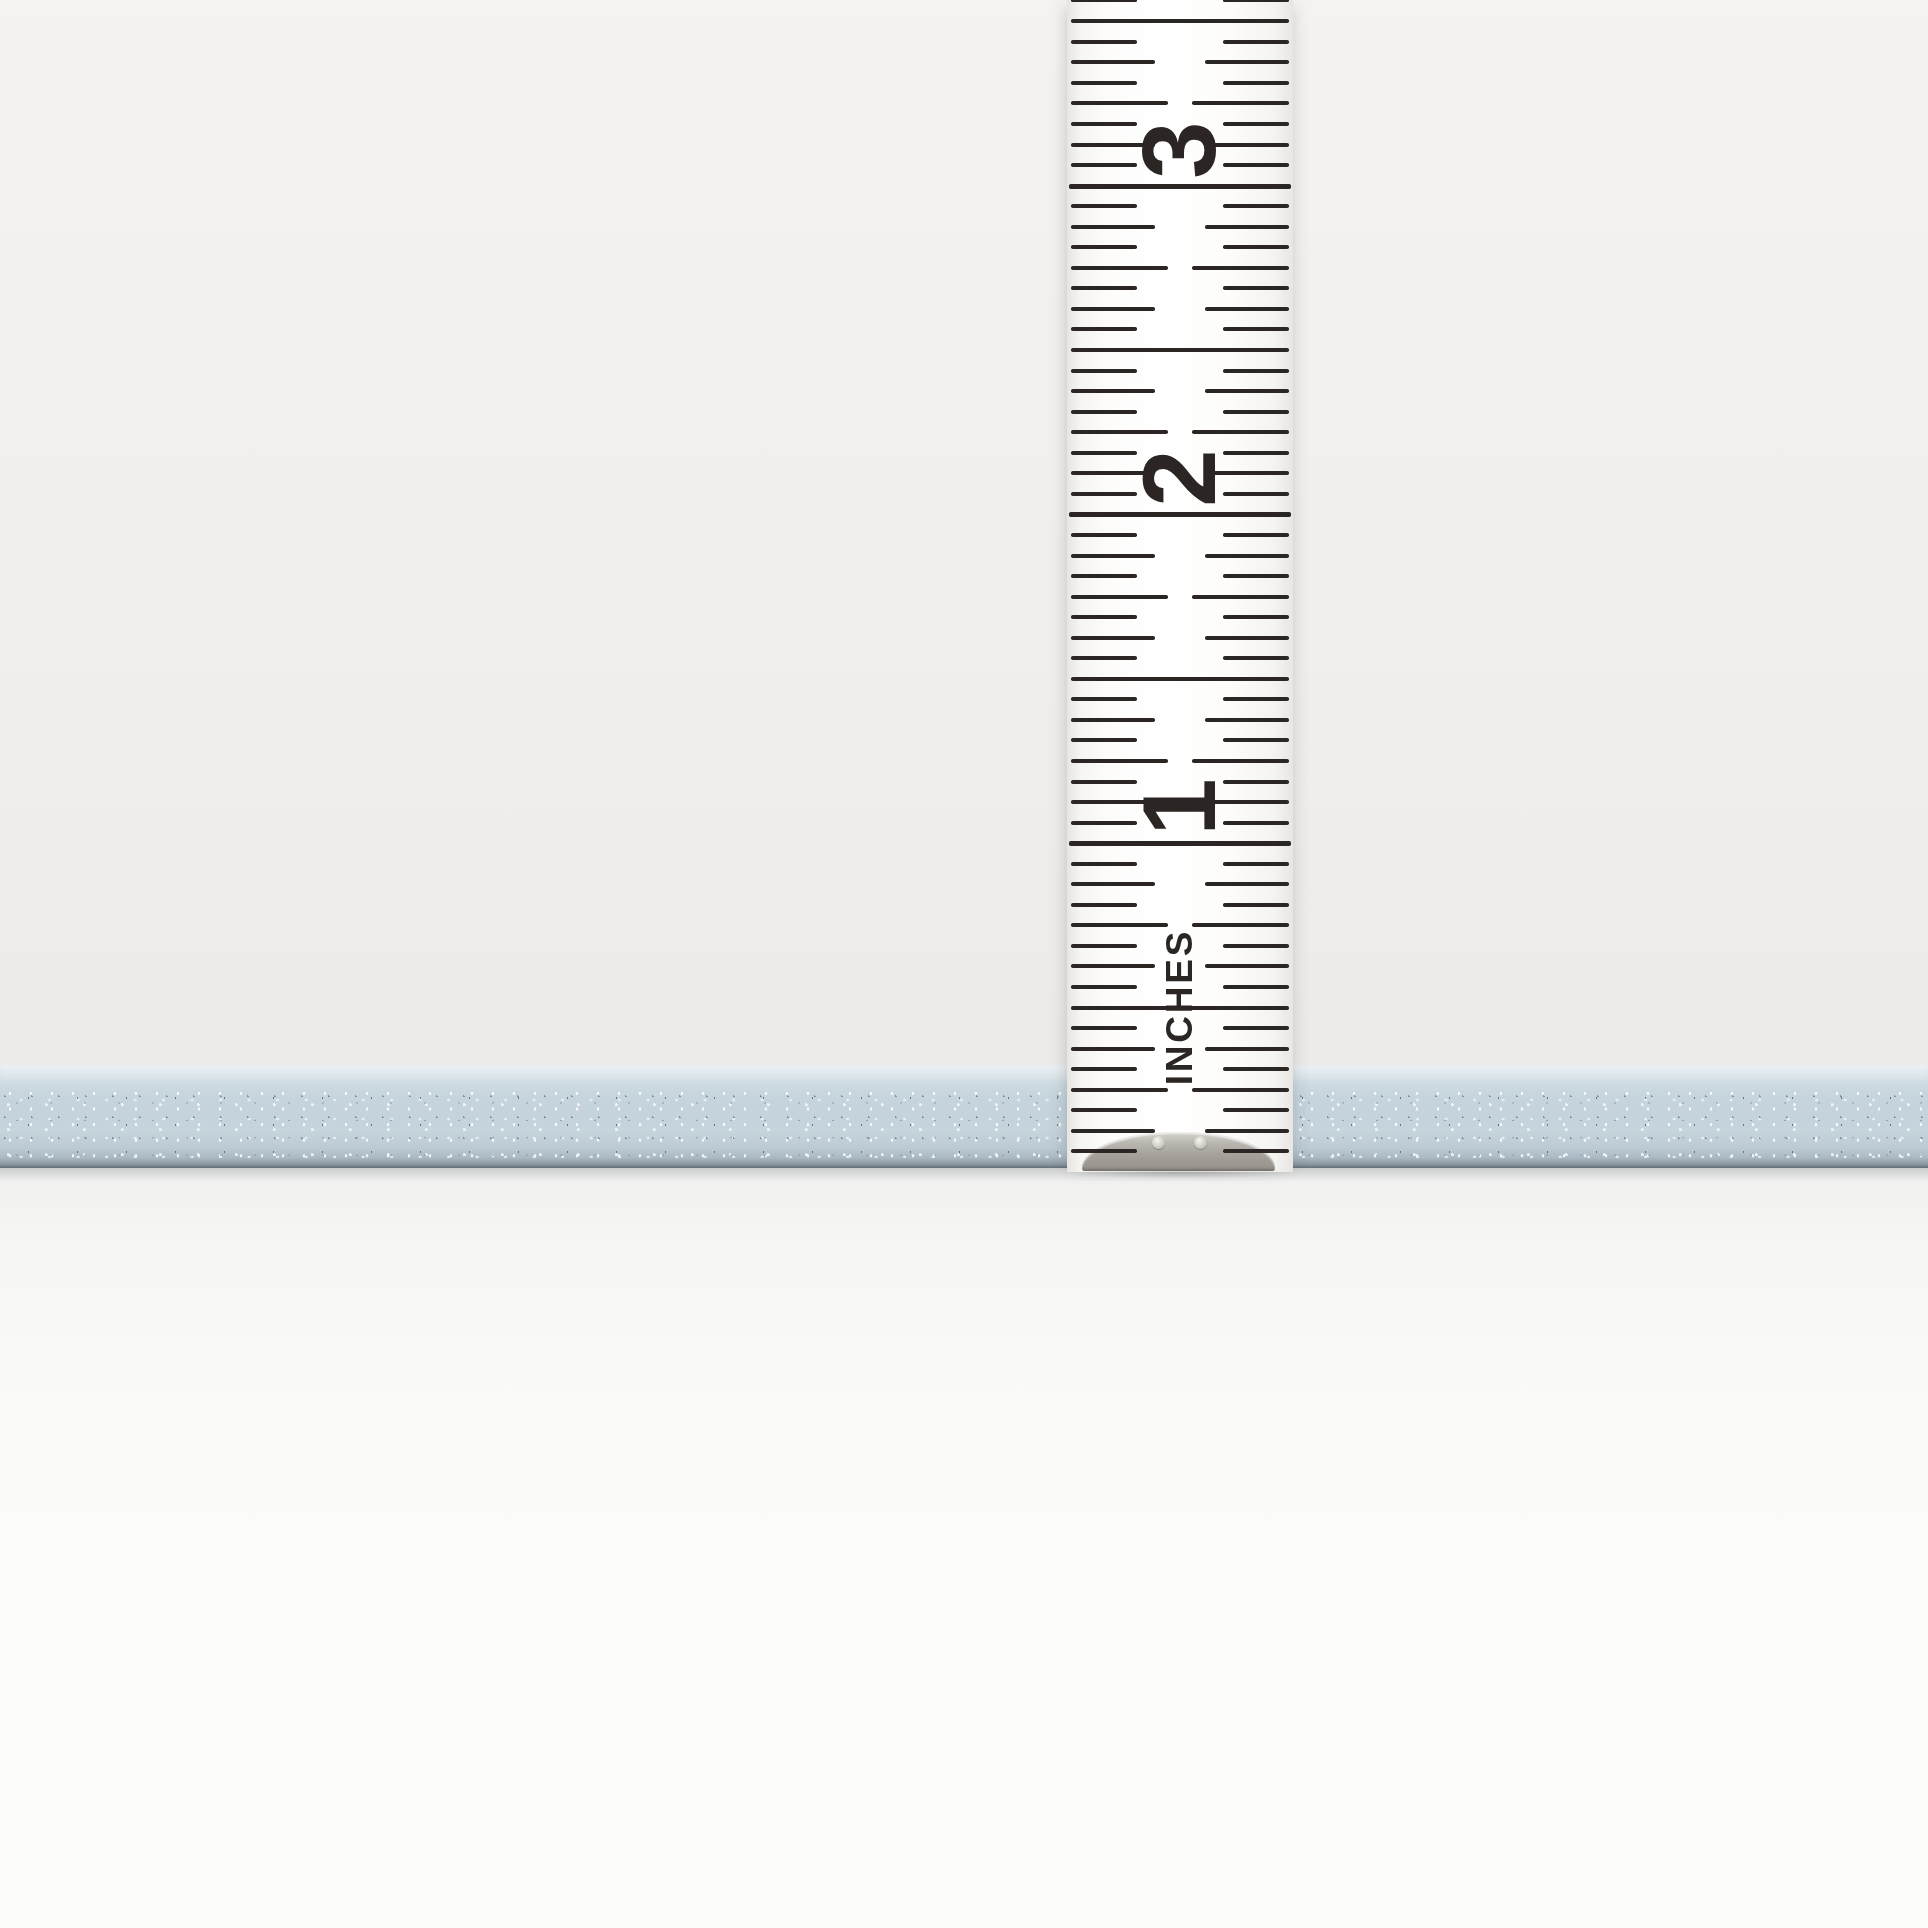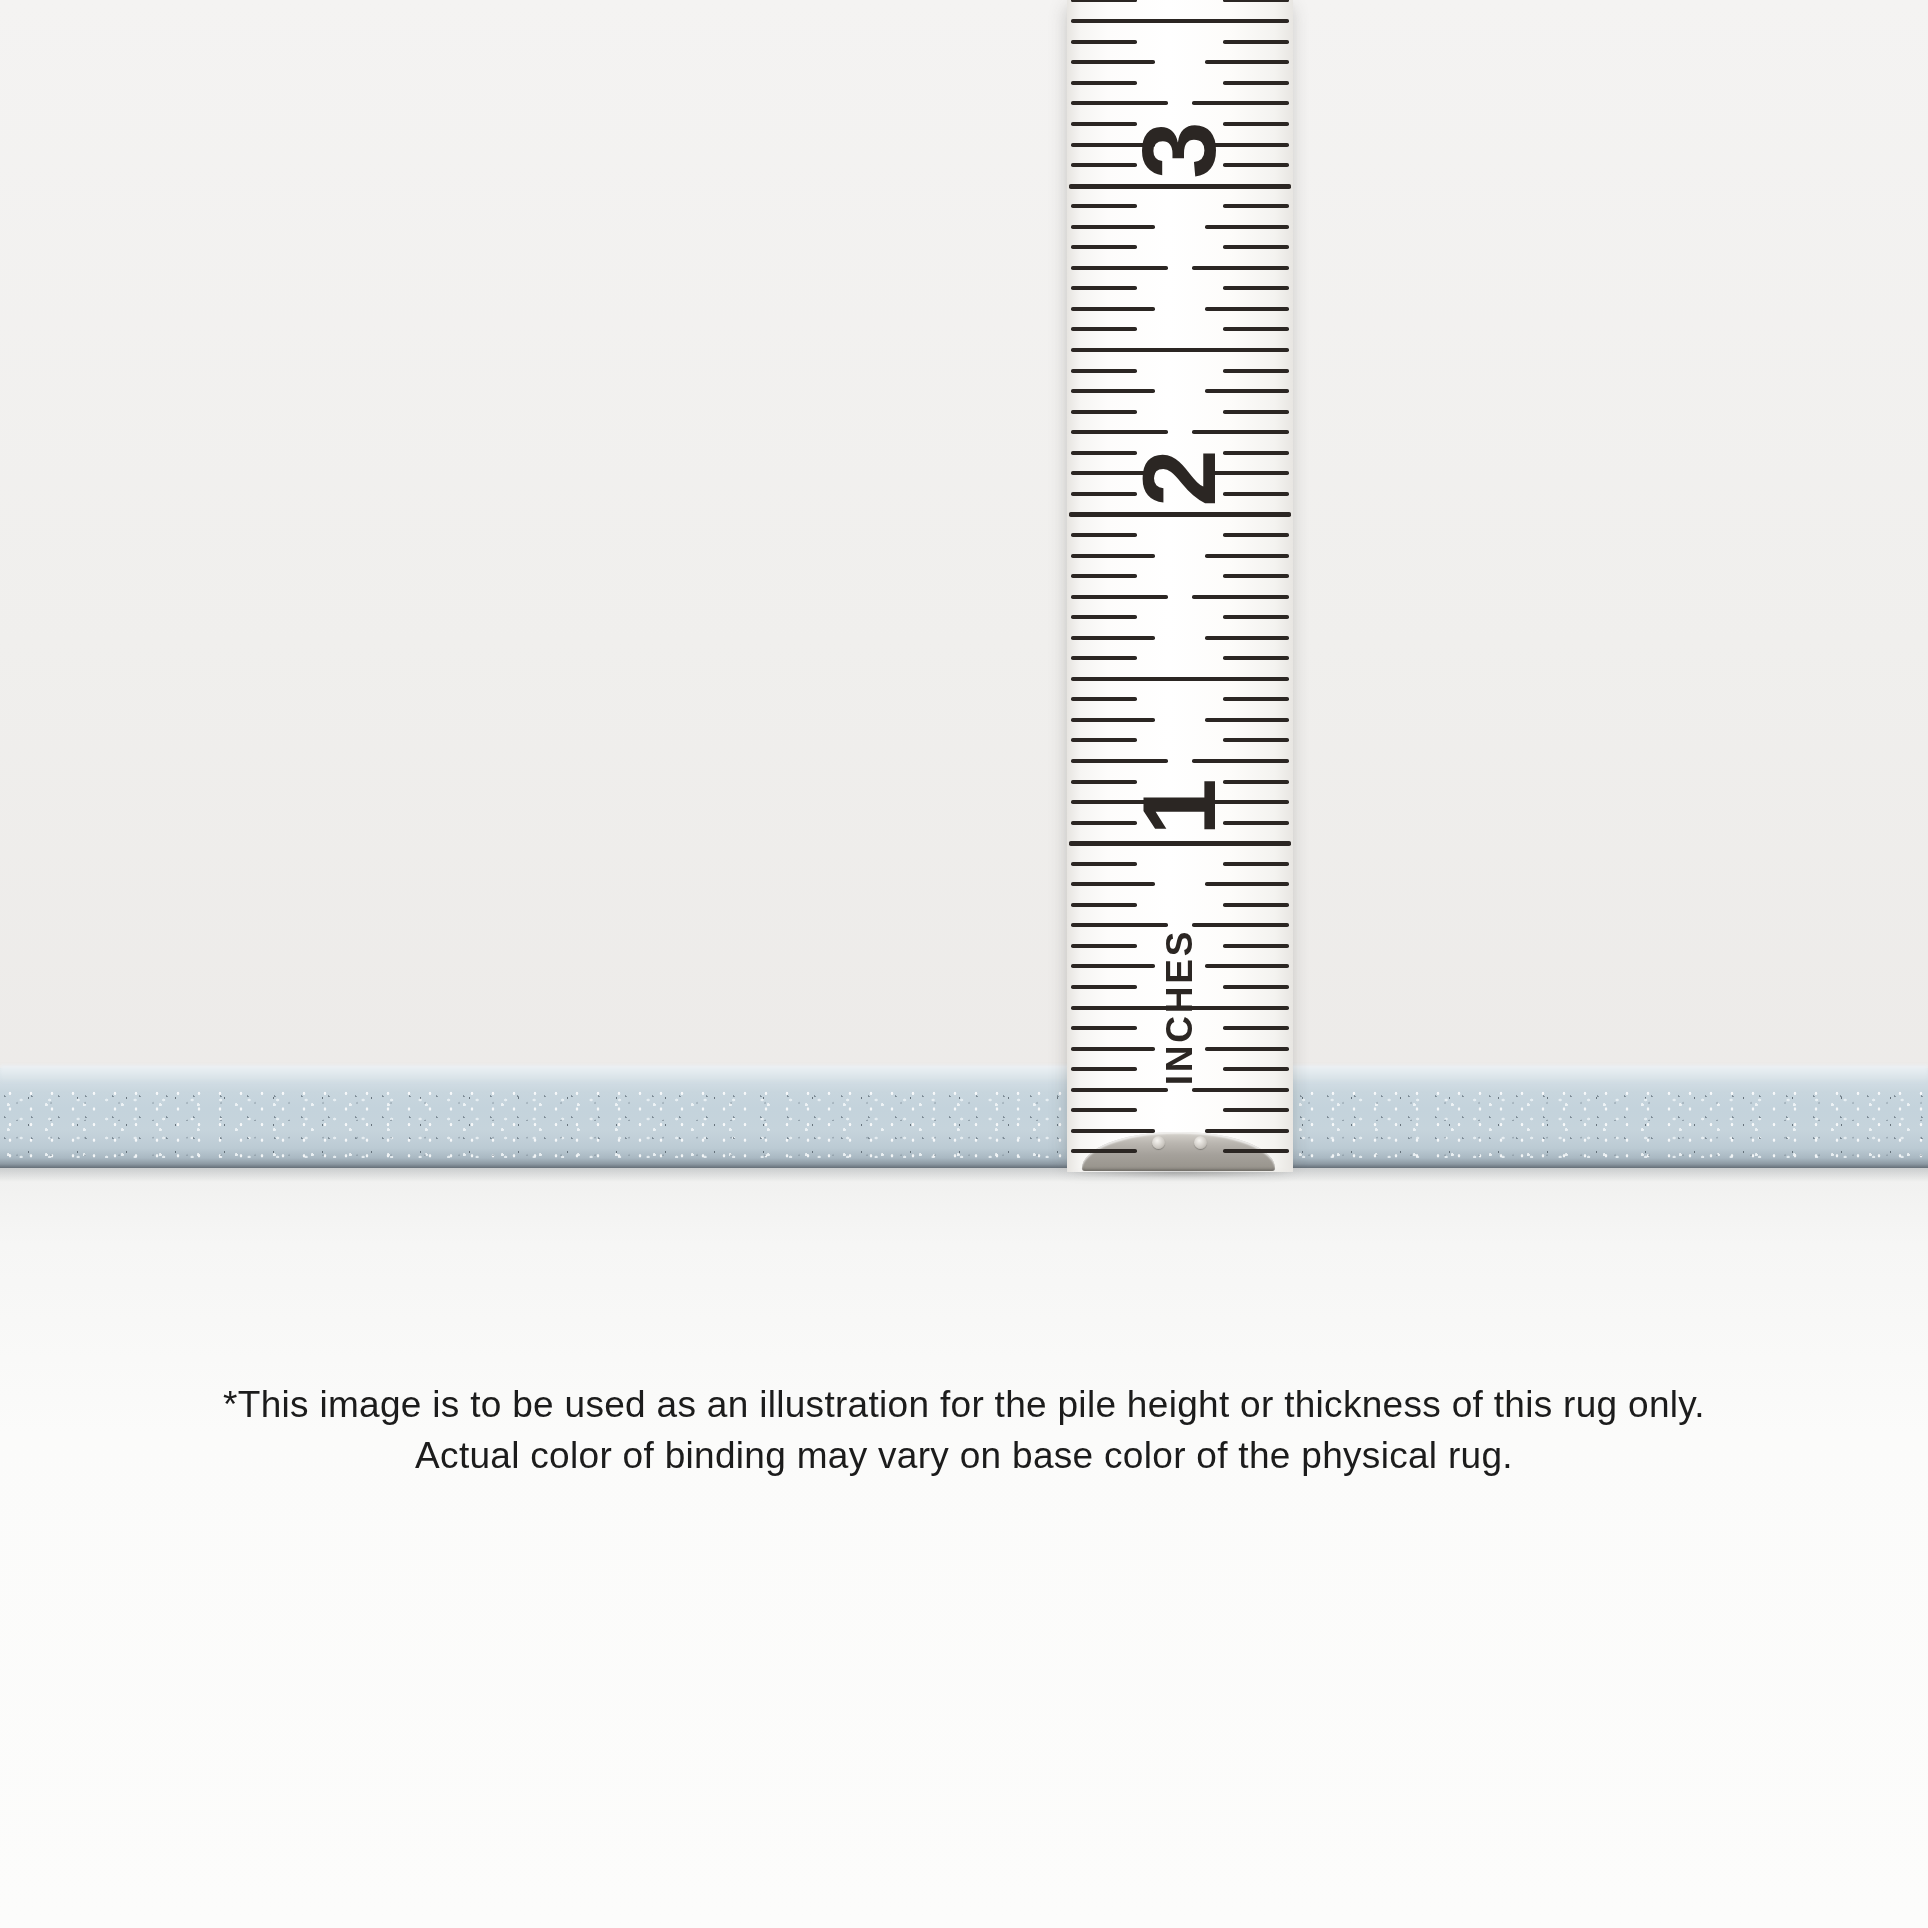--- a/index.html
+++ b/index.html
@@ -220,19 +220,15 @@
       <div class="tick" style="right: 3.7px; width: 66px; top: 40px; background: rgb(43, 38, 35);"></div>
       <div class="tick" style="left: 3.7px; width: 112px; top: 19px; background: rgb(43, 38, 35);"></div>
       <div class="tick" style="right: 3.7px; width: 112px; top: 19px; background: rgb(43, 38, 35);"></div>
       <div class="tick" style="left: 3.7px; width: 66px; top: -1.3px; background: rgb(43, 38, 35);"></div>
       <div class="tick" style="right: 3.7px; width: 66px; top: -1.3px; background: rgb(43, 38, 35);"></div>
       <div class="tape-number" style="top: 753px; color: rgb(43, 38, 35);">1</div>
       <div class="tape-number" style="top: 424px; color: rgb(43, 38, 35);">2</div>
       <div class="tape-number" style="top: 96px; color: rgb(43, 38, 35);">3</div>
     </div>
 
-  <div class="caption" style="color: rgb(28, 28, 28);">
-    <div>*This image is to be used as an illustration for the pile height or thickness of this rug only.</div>
-    <div>Actual color of binding may vary on base color of the physical rug.</div>
-  </div>
 
 </div>
 
 
 </body></html>

